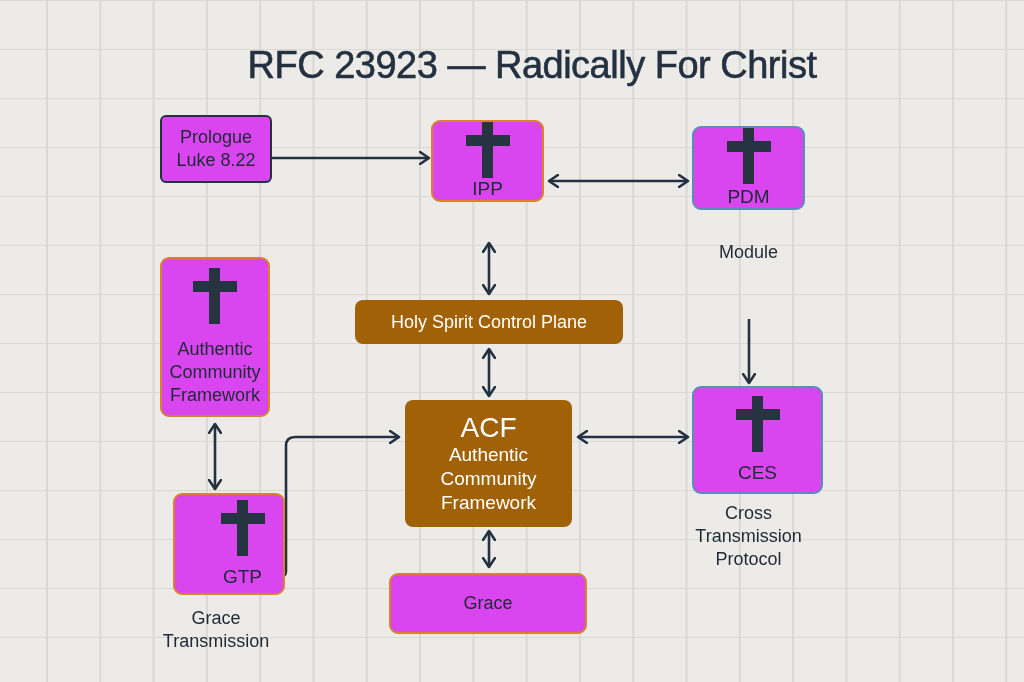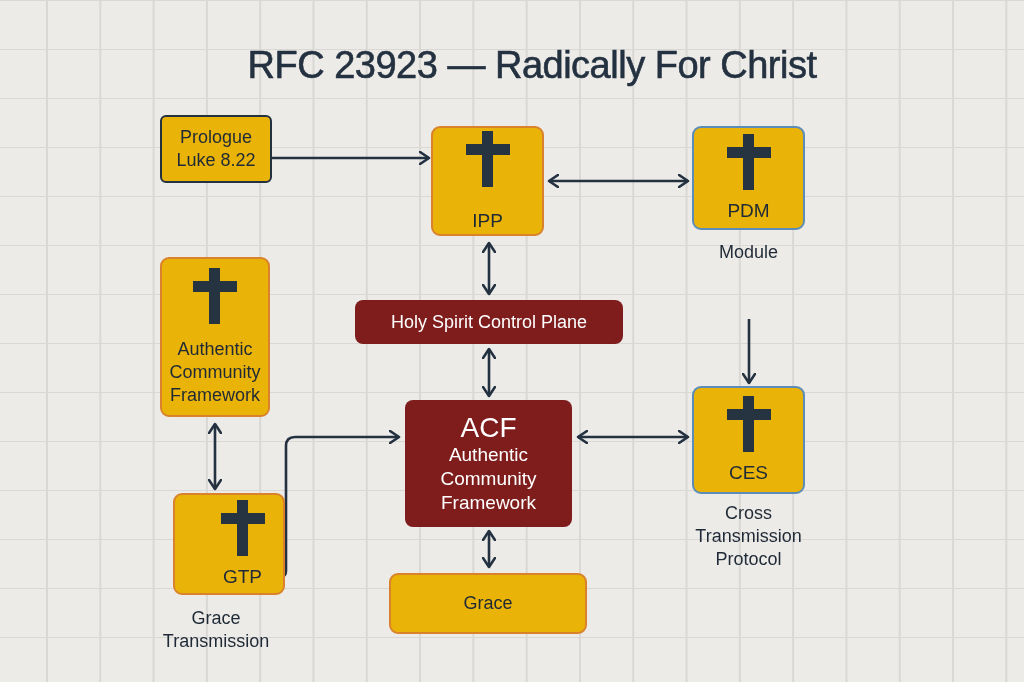--- a/index.html
+++ b/index.html
@@ -14,27 +14,27 @@
     font-family: "Liberation Sans", sans-serif;
     color: #1f2a36;
   }
   .title {
     position: absolute; left: 0; width: 1024px; top: 44px;
     text-align: center; font-size: 38px; font-weight: 400; color: #243140;
     letter-spacing: -0.5px; margin-left: 20px; -webkit-text-stroke: 0.6px #243140;
   }
   .node {
     position: absolute; box-sizing: border-box;
-    background: #eab308; border-radius: 9px;
+    background: #d946ef; border-radius: 9px;
     display: flex; flex-direction: column; align-items: center; justify-content: center;
   }
   .orange { border: 2.5px solid #d9822b; }
   .blue { border: 2.5px solid #5b8db8; }
   .dark-outline { border: 2.5px solid #243140; border-radius: 6px; }
-  .dark { background: #7f1d1d; color: #ffffff; border-radius: 8px; }
+  .dark { background: #a16207; color: #ffffff; border-radius: 8px; }
   .cross { position: relative; width: 44px; height: 56px; }
   .cross .v { position: absolute; left: 16px; top: 0; width: 11px; height: 56px; background: #263442; }
   .cross .h { position: absolute; left: 0; top: 13px; width: 44px; height: 11px; background: #263442; }
   .abbr { font-size: 19px; margin-top: 10px; color: #1f2a36; }
   .lbl { position: absolute; text-align: center; font-size: 18px; line-height: 23px; color: #1f2a36; }
   .inner-lbl { text-align: center; font-size: 18px; line-height: 23px; }
   svg.arrows { position: absolute; left: 0; top: 0; }
 </style>
 </head>
 <body>
@@ -58,29 +58,29 @@
     <path d="M272,577 L280,577 Q286,577 286,571 L286,446 Q286,437 295,437 L399,437" marker-end="url(#ah)"></path>
     <line x1="489" y1="531" x2="489" y2="567" marker-start="url(#ah)" marker-end="url(#ah)"></line>
   </g>
 </svg>
 
 <div class="node dark-outline" style="left:160px; top:115px; width:112px; height:68px;">
   <div class="inner-lbl">Prologue</div>
   <div class="inner-lbl">Luke 8.22</div>
 </div>
 
-<div class="node orange" style="left:431px; top:126px; width:113px; height:110px;gap:13px;">
+<div class="node orange" style="left:431px; top:120px; width:113px; height:82px;gap:13px;">
   <div class="cross">
       <div class="v"></div>
       <div class="h"></div>
     </div>
   <div class="abbr">IPP</div>
 </div>
 
-<div class="node blue" style="left:692px; top:126px; width:113px; height:104px;justify-content:center;">
+<div class="node blue" style="left:692px; top:126px; width:113px; height:84px;justify-content:center;">
   <div class="cross">
       <div class="v"></div>
       <div class="h"></div>
     </div>
   <div class="abbr">PDM</div>
 </div>
 <div class="lbl" style="left:680px; top:241px; width:137px;">
   <div>Module</div>
 </div>
 
@@ -102,21 +102,21 @@
 
 <div class="node dark" style="left:405px; top:400px; width:167px; height:127px;align-items:center;">
   <div style="font-size:28px; line-height:30px;">ACF</div>
   <div class="inner-lbl" style="font-size:19px; line-height:24px;">
     <div>Authentic</div>
     <div>Community</div>
     <div>Framework</div>
   </div>
 </div>
 
-<div class="node blue" style="left:692px; top:386px; width:113px; height:108px;">
+<div class="node blue" style="left:692px; top:386px; width:131px; height:108px;">
   <div class="cross">
       <div class="v"></div>
       <div class="h"></div>
     </div>
   <div class="abbr">CES</div>
 </div>
 <div class="lbl" style="left:680px; top:502px; width:137px;">
   <div>Cross</div>
   <div>Transmission</div>
   <div>Protocol</div>

